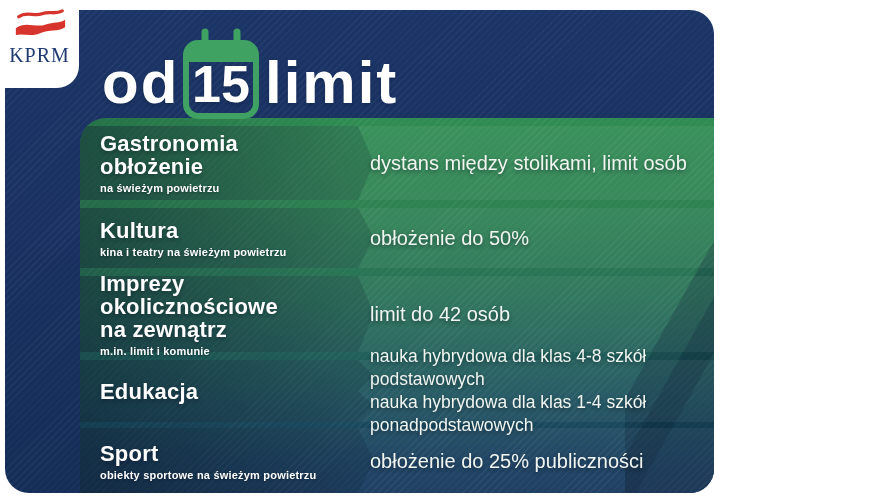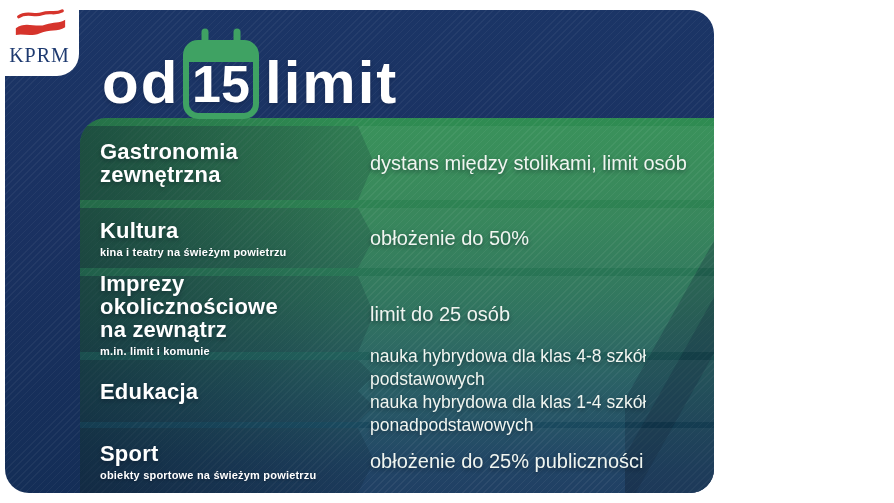--- a/index.html
+++ b/index.html
@@ -92,21 +92,21 @@
   }
   .value {
     position:absolute; left:290px; right:10px; top:50%; transform:translateY(-50%);
     color:#f0f5f0; font-size:20px; line-height:1.35; z-index:3;
     text-shadow:0 2px 4px rgba(0,10,25,0.45);
   }
   .r4 .value { font-size:17.5px; line-height:1.32; }
 
   
   .logo-box {
-    position:absolute; left:0; top:0; width:79px; height:76px;
+    position:absolute; left:0; top:0; width:79px; height:88px;
     background:#ffffff; border-bottom-right-radius:22px; z-index:30;
     text-align:center;
   }
   .logo-flag { margin-top:8px; }
   .logo-text {
     font-family:"Liberation Serif","DejaVu Serif",serif;
     font-size:20px; color:#1e3a70; letter-spacing:1px; margin-top:1px;
   }
 </style>
 </head>
@@ -136,22 +136,23 @@
         <polygon points="150,55 -60,430 360,430" fill="rgba(8,30,50,0.28)" stroke="rgba(8,30,50,0.28)" stroke-width="55" stroke-linejoin="round"></polygon>
         <rect x="131" y="120" width="38" height="118" rx="19" fill="rgba(225,245,232,0.16)"></rect>
         <circle cx="150" cy="310" r="22" fill="rgba(225,245,232,0.12)"></circle>
       </svg>
 
       <div class="row r1">
         <div class="label-bg"></div>
         <div class="label">
           <h3>
             <span>Gastronomia</span>
-            <span>zewnętrzna</span>
-          </h3>
+            <span>obłożenie</span>
+          </h3>
+          <div class="sub">na świeżym powietrzu</div>
         </div>
         <div class="value">
           <div>dystans między stolikami, limit osób</div>
         </div>
       </div>
 
       <div class="row r2">
         <div class="label-bg"></div>
         <div class="label">
           <h3>
@@ -167,21 +168,21 @@
       <div class="row r3">
         <div class="label-bg"></div>
         <div class="label">
           <h3>
             <span>Imprezy okolicznościowe</span>
             <span>na zewnątrz</span>
           </h3>
           <div class="sub">m.in. limit i komunie</div>
         </div>
         <div class="value">
-          <div>limit do 25 osób</div>
+          <div>limit do 42 osób</div>
         </div>
       </div>
 
       <div class="row r4">
         <div class="label-bg"></div>
         <div class="label">
           <h3>
             <span>Edukacja</span>
           </h3>
         </div>

